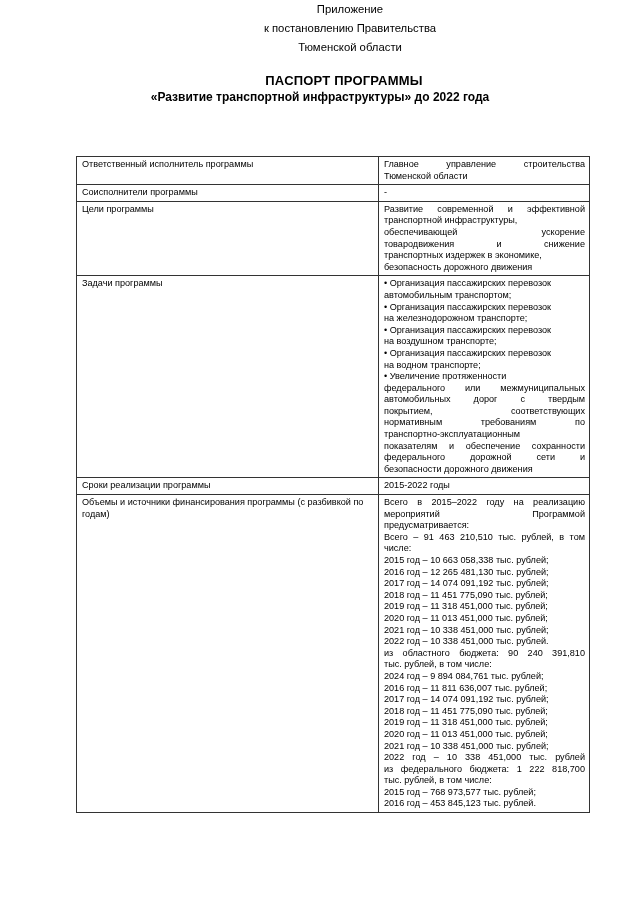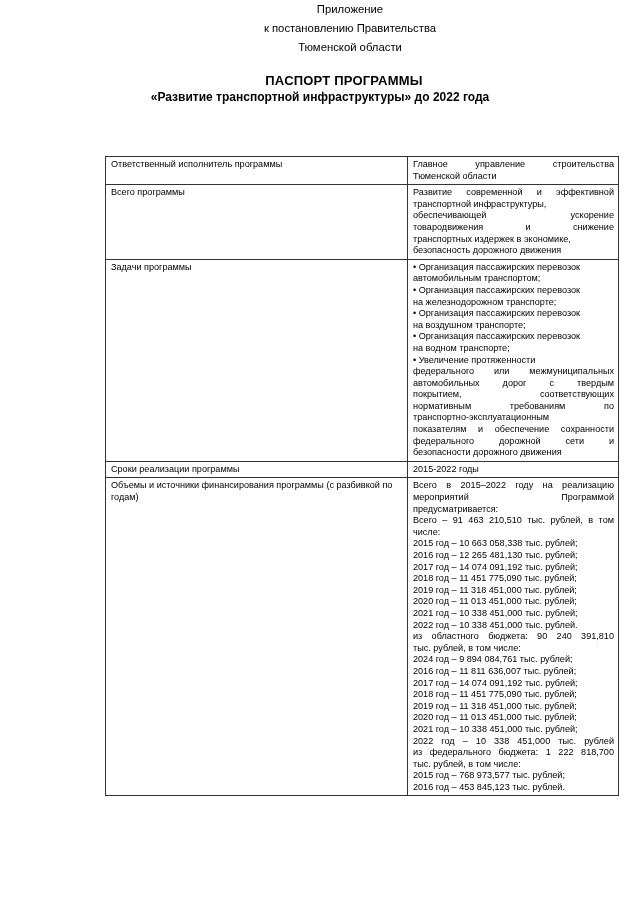--- a/index.html
+++ b/index.html
@@ -56,21 +56,21 @@
   }
   .title-sub {
     font-size: 12px;
     font-weight: bold;
     line-height: 17px;
   }
 
   
   .tbl-wrap {
     position: absolute;
-    left: 105px;
+    left: 76px;
     top: 156px;
     width: 493px;
   }
   table.passport {
     border-collapse: collapse;
     width: 493px;
     table-layout: fixed;
   }
   table.passport td {
     border: 1px solid #333333;
@@ -116,21 +116,27 @@
     <table class="passport">
       <tbody id="tbody">
           <tr>
             <td class="lbl">Ответственный исполнитель программы</td>
             <td class="val">
               <span class="spread">Главное управление строительства</span>
               <span class="plain">Тюменской области</span>
             </td>
           </tr>
           <tr>
-            <td class="lbl">Всего программы</td>
+            <td class="lbl">Соисполнители программы</td>
+            <td class="val">
+              <span class="plain">-</span>
+            </td>
+          </tr>
+          <tr>
+            <td class="lbl">Цели программы</td>
             <td class="val">
               <span class="spread">Развитие современной и эффективной</span>
               <span class="plain">транспортной инфраструктуры,</span>
               <span class="spread">обеспечивающей ускорение</span>
               <span class="spread">товародвижения и снижение</span>
               <span class="plain">транспортных издержек в экономике,</span>
               <span class="plain">безопасность дорожного движения</span>
             </td>
           </tr>
           <tr>

